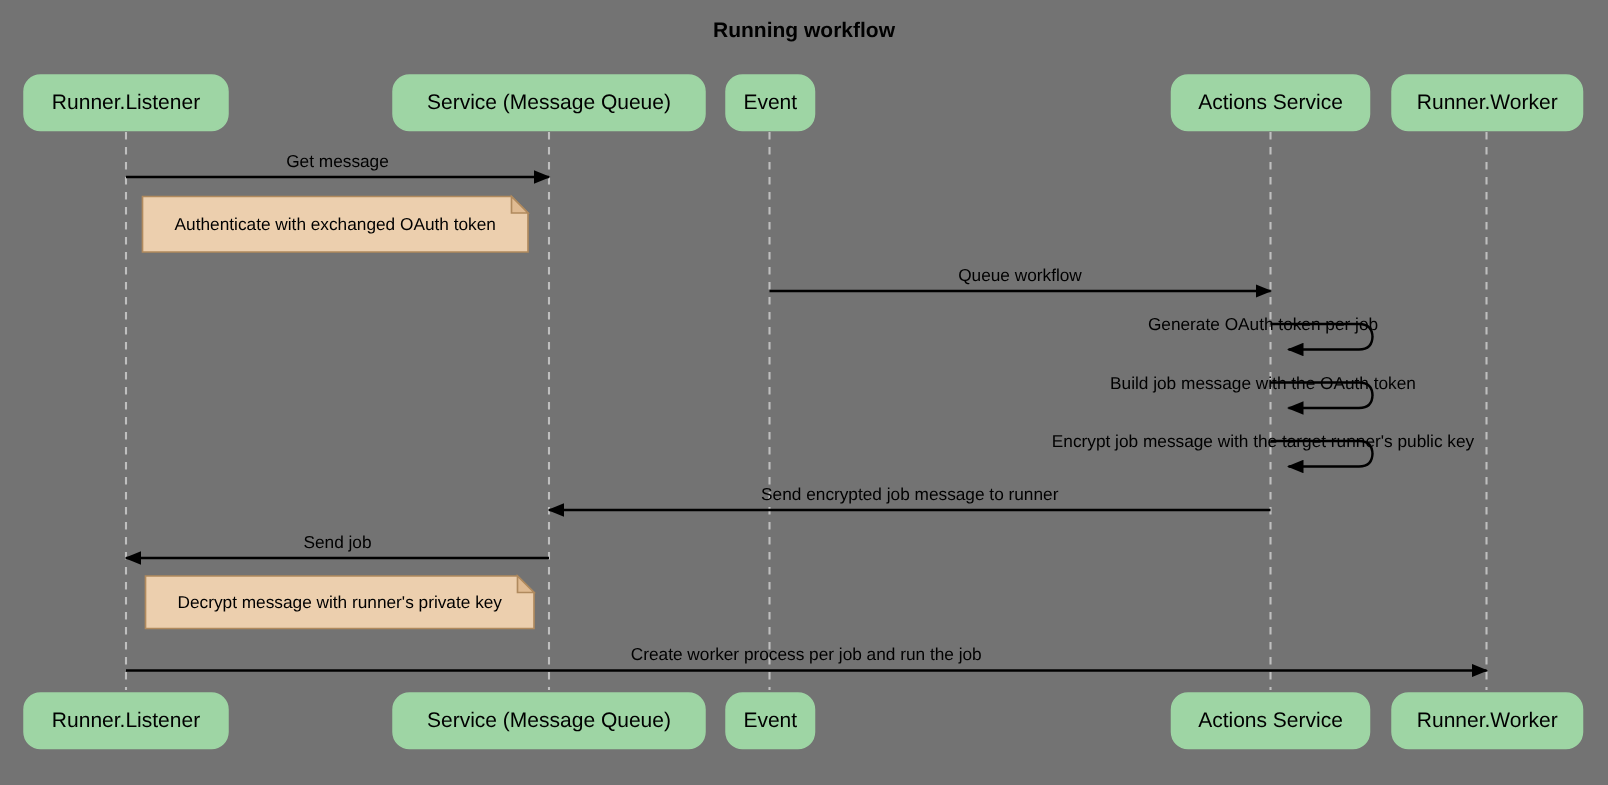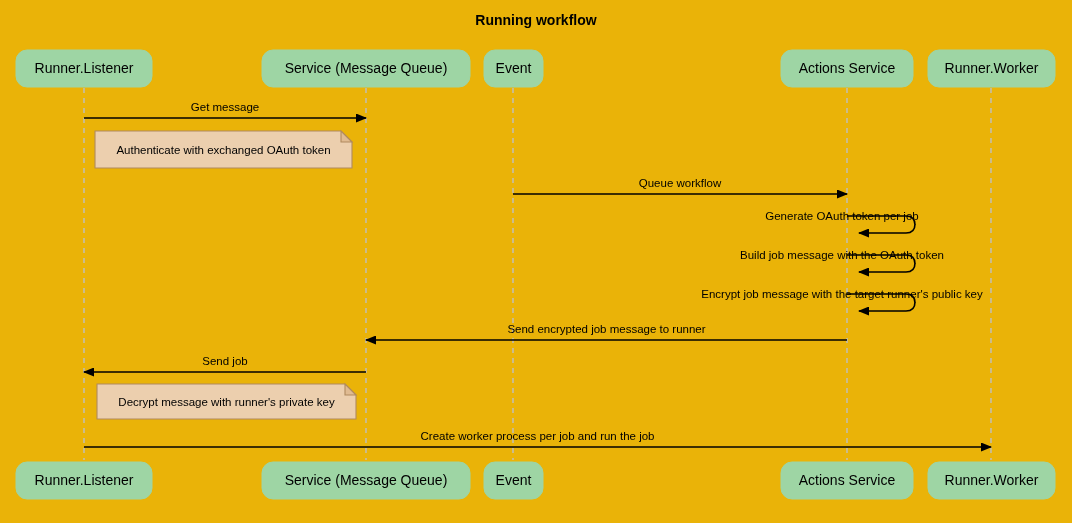--- a/index.html
+++ b/index.html
@@ -8,21 +8,21 @@
     background: #ffffff;
   }
   body {
     font-family: "Liberation Sans", sans-serif;
     color: #000000;
   }
   #diagram-root {
     position: relative;
     width: 1072px;
     height: 523px;
-    background: #eab308;
+    background: #737373;
     overflow: hidden;
   }
   #diagram-svg {
     position: absolute;
     left: 0;
     top: 0;
     width: 1072px;
     height: 523px;
   }
   .title-text {

